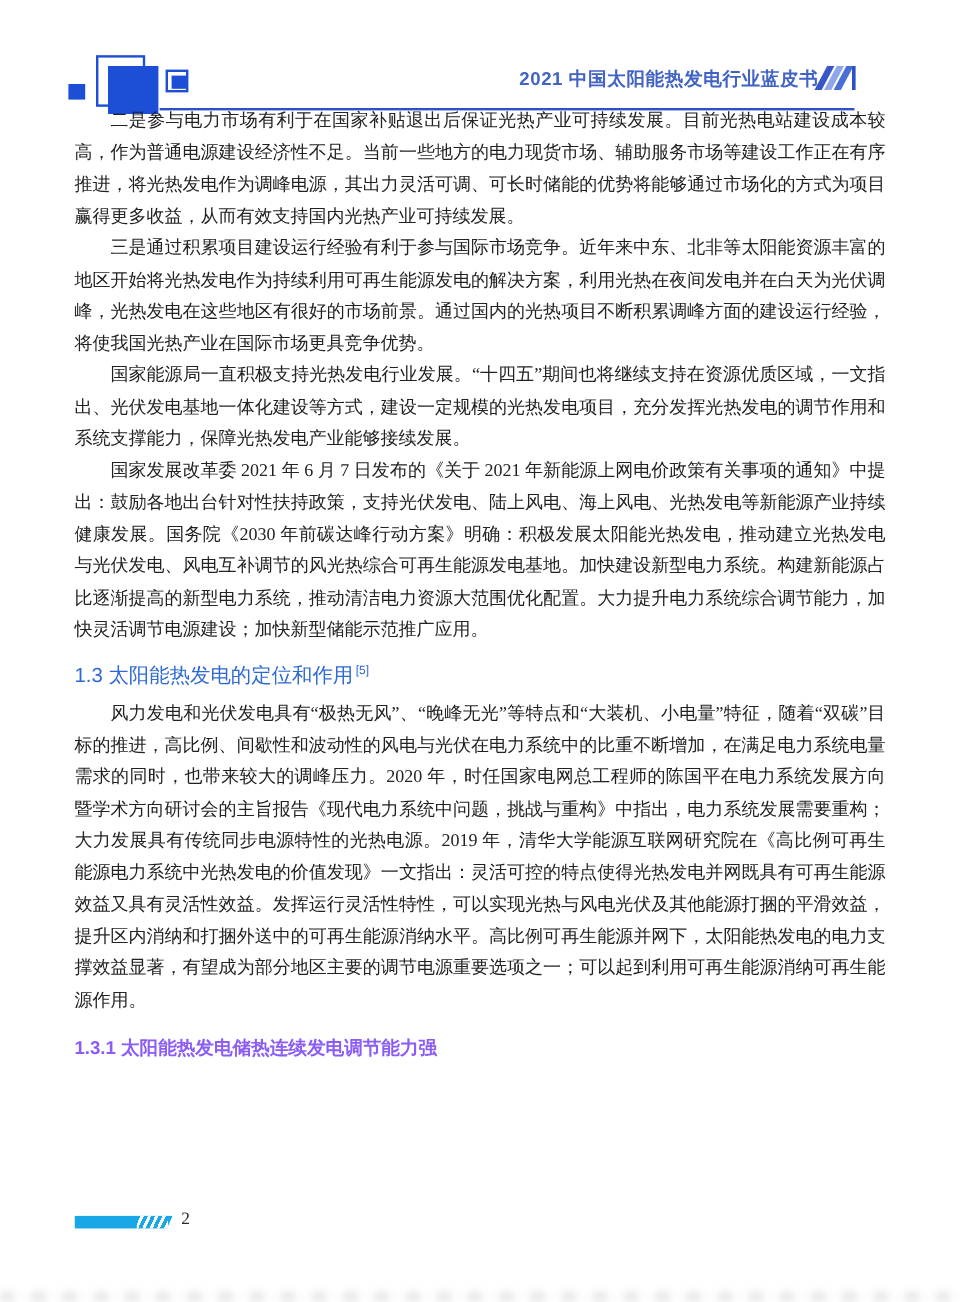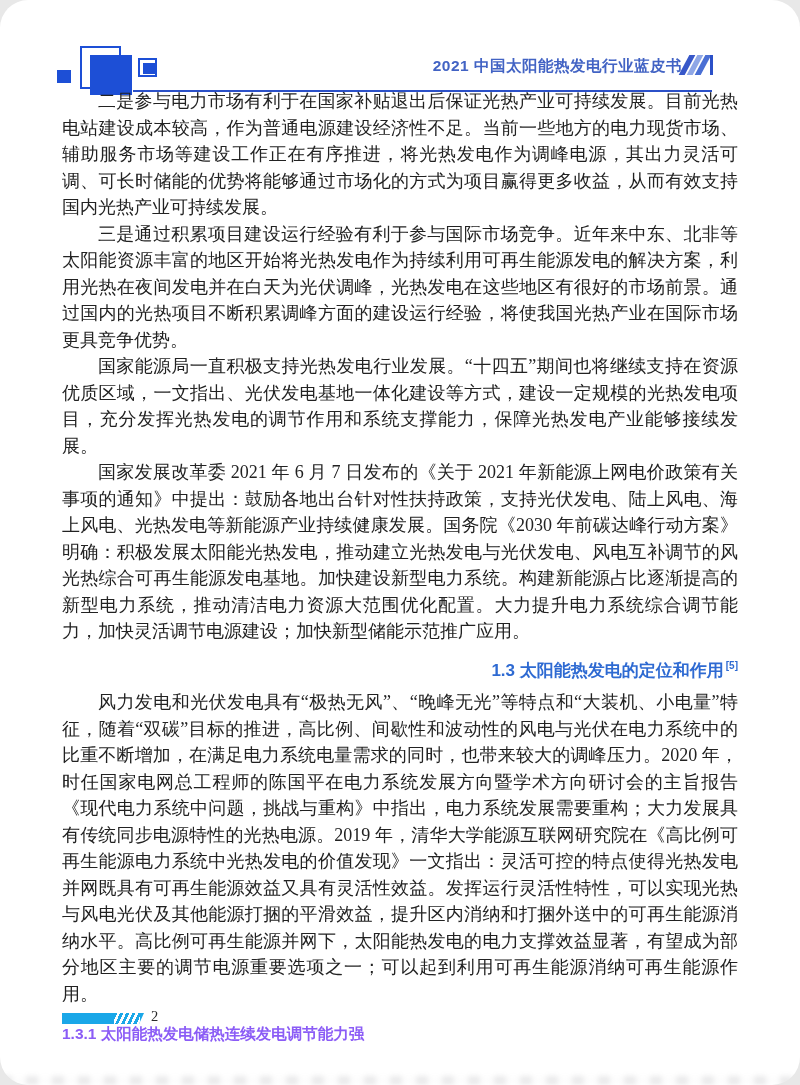--- a/index.html
+++ b/index.html
@@ -1,19 +1,19 @@
 <!DOCTYPE html>
 <html><head>
 <meta charset="utf-8">
 <style>
   html,body{margin:0;padding:0;background:#e8e8e8;}
   .page{
     position:relative;width:800px;height:1085px;background:#ffffff;
     font-family:"Liberation Serif","DejaVu Serif",serif;color:#1e1e1e;
-    overflow:hidden;margin:0 auto;border-radius:28px;
+    overflow:hidden;margin:0 auto;
   }
   
   .header{position:absolute;top:46px;left:0;right:0;height:50px;}
   .logo{position:absolute;left:55px;top:0;width:104px;height:52px;}
   .sq{position:absolute;background:#1d4fd6;}
   .sq-outline{position:absolute;border:2px solid #1d4fd6;background:#fff;}
   .sq-small-left{left:2px;top:24px;width:14px;height:13px;}
   .sq-big-outline{left:25px;top:0;width:37px;height:39px;}
   .sq-big{left:35px;top:9px;width:42px;height:40px;}
   .sq-right-outline{left:83px;top:12px;width:15px;height:15px;}
@@ -28,25 +28,25 @@
   .hslash{position:absolute;top:0;width:6px;height:20px;transform:skewX(-28deg);}
   .hslash.s1{left:0;background:#3757c9;}
   .hslash.s2{left:8px;background:#8fa7e6;}
   .hslash.s3{left:16px;background:#4a6fd4;}
   .hbar{position:absolute;top:0;left:26px;width:3px;height:20px;background:#2b50c8;}
   .header-rule{position:absolute;left:133px;right:88px;top:44px;height:2px;background:#2b50c8;}
   
   .content{position:absolute;left:62px;top:88px;width:676px;}
   .content p{
     margin:0;text-align:justify;text-indent:2em;
-    font-size:18px;line-height:26.5px;color:#222;
+    font-size:15px;line-height:26.5px;color:#222;
   }
   .sec-heading{
     margin:9px 0 7px 0;font-family:"Liberation Sans","DejaVu Sans",sans-serif;
-    font-size:17px;font-weight:bold;color:#2e6ad2;line-height:24px;text-align:right;
+    font-size:17px;font-weight:normal;color:#2e6ad2;line-height:24px;
   }
   .sec-heading sup{font-size:10px;vertical-align:super;margin-left:2px;}
   .subsec-heading{
     margin:16px 0 8px 0;font-family:"Liberation Sans","DejaVu Sans",sans-serif;
     font-size:15.5px;font-weight:bold;color:#8b5cf6;line-height:21px;
   }
   
   .footer-bar{
     position:absolute;left:62px;top:1013px;width:82px;height:11px;
     background:#1aa7e8;

